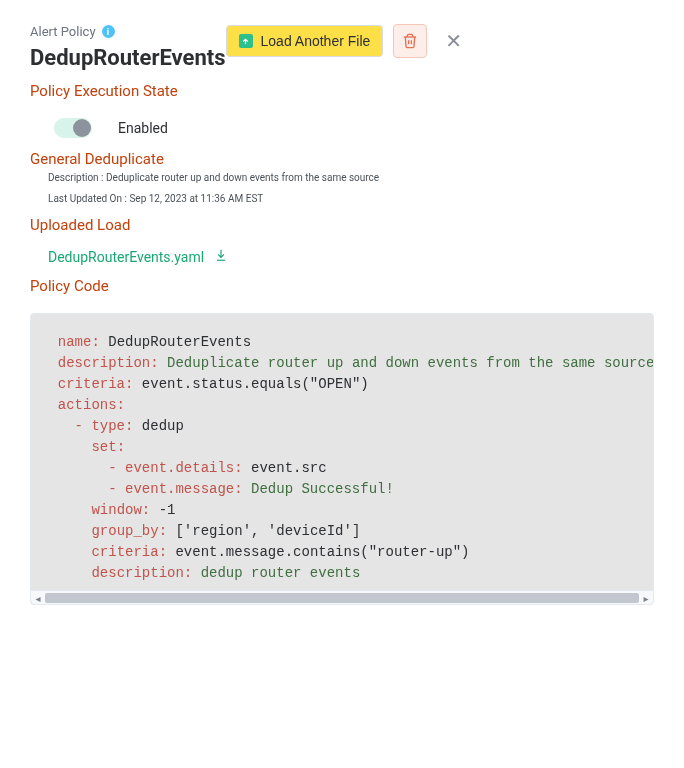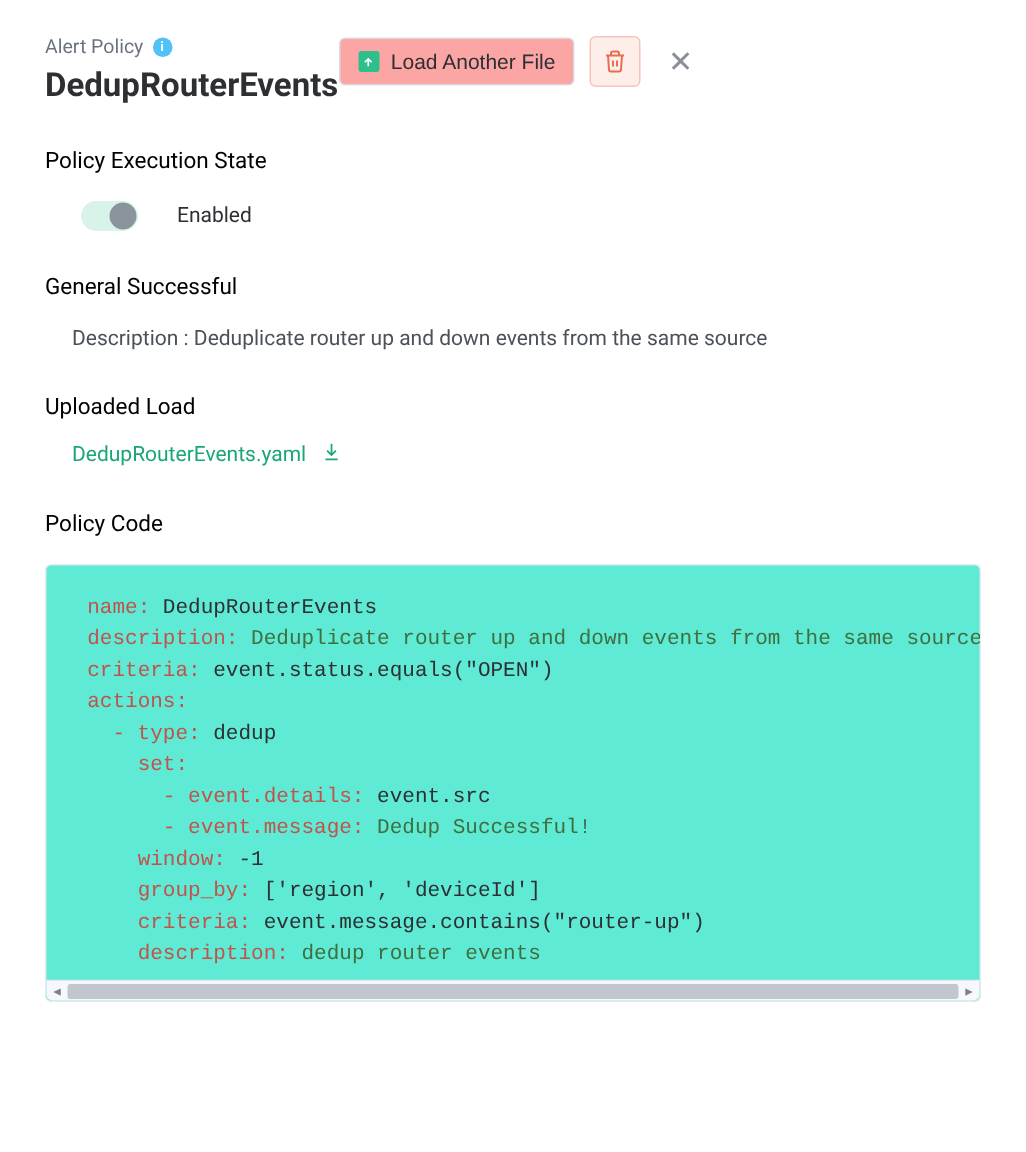--- a/index.html
+++ b/index.html
@@ -40,21 +40,21 @@
     color: #2d2f33;
     margin-top: 6px;
   }
   .header-actions {
     display: flex;
     align-items: center;
     gap: 10px;
     padding-right: 24px;
   }
   .load-btn {
-    background: #fca5a5;
+    background: #fde047;
     border: 1px solid #d8dbe0;
     border-radius: 4px;
     padding: 7px 12px;
     font-size: 14px;
     display: flex;
     align-items: center;
     gap: 8px;
     cursor: pointer;
     color: #2d2f33;
   }
@@ -79,22 +79,22 @@
   .trash-btn svg { stroke: #e76f51; }
   .close-btn {
     font-size: 20px;
     color: #8a8f98;
     cursor: pointer;
     margin-left: 8px;
     line-height: 1;
   }
   .section-title {
     font-size: 15px;
-    color: #000000;
-    margin-top: 28px;
+    color: #c2410c;
+    margin-top: 12px;
   }
   .state-row {
     margin-top: 18px;
     margin-left: 24px;
     display: flex;
     align-items: center;
     gap: 26px;
   }
   .toggle {
     width: 38px; height: 20px;
@@ -103,36 +103,36 @@
     position: relative;
   }
   .toggle-knob {
     position: absolute;
     right: 1px; top: 1px;
     width: 18px; height: 18px;
     border-radius: 50%;
     background: #8b939c;
   }
   .toggle-label { font-size: 14px; color: #2d2f33; }
-  .kv-block { margin-top: 18px; margin-left: 18px; font-size: 14px; color: #4b5159; }
+  .kv-block { margin-top: 4px; margin-left: 18px; font-size: 10px; color: #4b5159; }
   .kv-row { margin-bottom: 10px; }
   .file-link {
     margin-top: 14px;
     margin-left: 18px;
     display: flex;
     align-items: center;
     gap: 10px;
     font-size: 14px;
     color: #19a774;
   }
   .file-link .dl-icon svg { stroke: #19a774; }
   .code-block {
     margin-top: 18px;
     margin-right: 30px;
-    background: #5eead4;
+    background: #e5e5e5;
     border: 1px solid #e4e8ef;
     border-radius: 4px;
     padding: 18px 0 0 0;
   }
   .code-pre {
     margin: 0;
     padding: 0 10px 6px 10px;
     font-family: "Courier New", Consolas, monospace;
     font-size: 14px;
     line-height: 21px;
@@ -200,25 +200,29 @@
 </div>
 
 <div class="section-title">Policy Execution State</div>
 <div class="state-row">
   <div class="toggle">
     <div class="toggle-knob"></div>
   </div>
   <span class="toggle-label">Enabled</span>
 </div>
 
-<div class="section-title">General Successful</div>
+<div class="section-title">General Deduplicate</div>
 <div class="kv-block">
   <div class="kv-row">
     <span>Description :</span>
     <span>Deduplicate router up and down events from the same source</span>
+  </div>
+  <div class="kv-row">
+    <span>Last Updated On :</span>
+    <span>Sep 12, 2023 at 11:36 AM EST</span>
   </div>
 </div>
 
 <div class="section-title">Uploaded Load</div>
 <div class="file-link">
   <span style="cursor:pointer;">DedupRouterEvents.yaml</span>
   <span class="dl-icon">
     <svg width="14" height="14" viewBox="0 0 24 24" fill="none" stroke-width="2">
         <path d="M12 3v12M7 11l5 5 5-5"></path>
         <path d="M5 21h14"></path>

